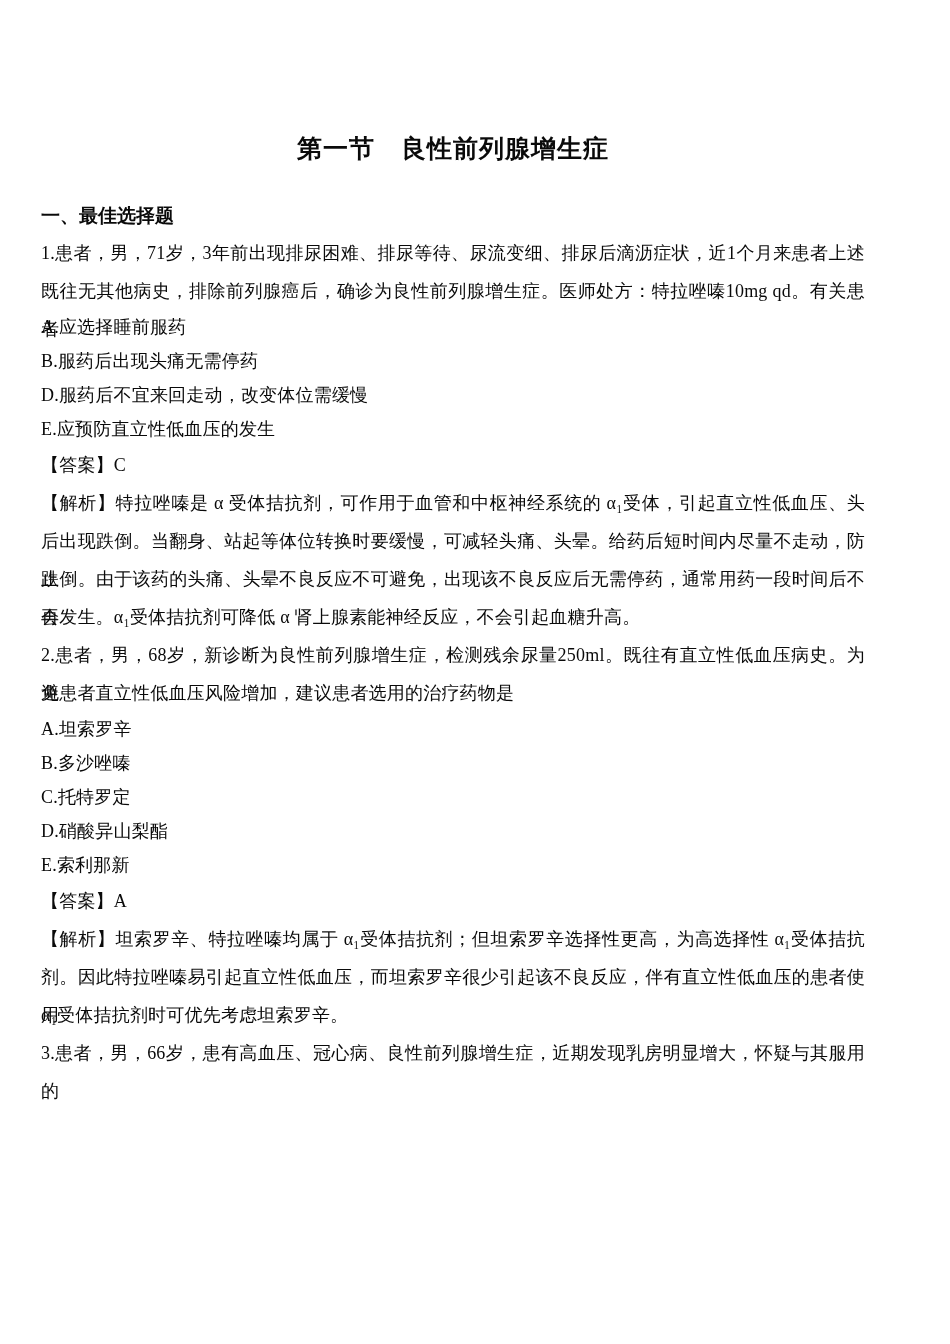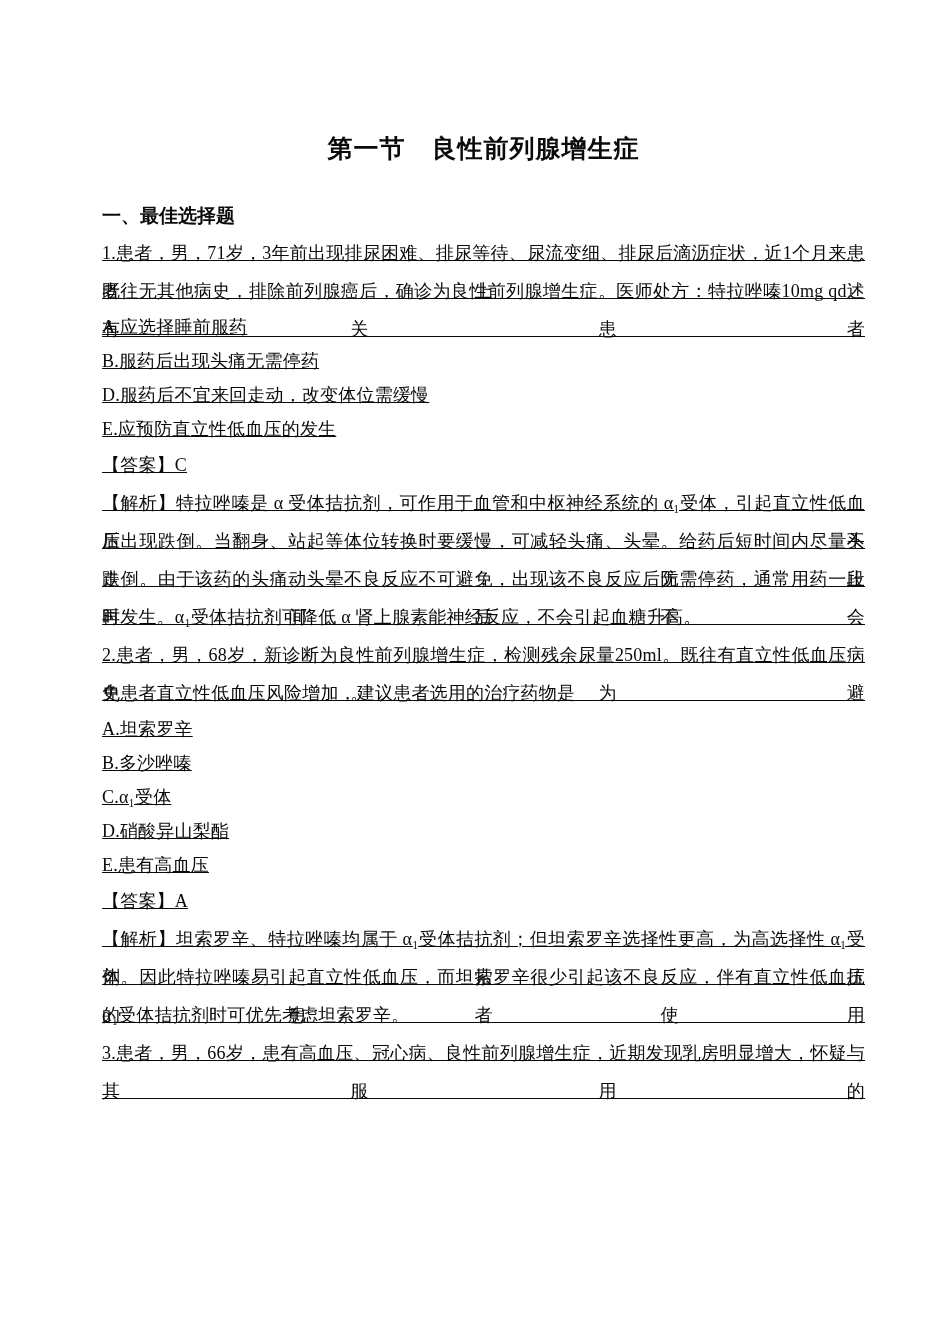--- a/index.html
+++ b/index.html
@@ -5,34 +5,34 @@
   html,body{margin:0;padding:0;}
   body{
     width:950px;height:1344px;
     background:#ffffff;color:#0a0a0a;
     font-family:"Liberation Serif","DejaVu Serif",serif;
     overflow:hidden;
   }
   .page{
     box-sizing:border-box;
     width:950px;height:1344px;
-    padding:133px 85px 0 102px;
+    padding:133px 85px 0 41px;
   }
   .doc-title{
     margin:0;
     font-family:"Liberation Sans","DejaVu Sans",sans-serif;
     font-weight:bold;font-size:25px;line-height:30px;
     text-align:center;letter-spacing:1px;
   }
   .section-heading{
     margin:41px 0 0 0;
     font-family:"Liberation Sans","DejaVu Sans",sans-serif;
     font-weight:bold;font-size:19px;line-height:24px;
   }
-  .doc-body{margin-top:6px;text-decoration:underline;}
+  .doc-body{margin-top:6px;}
   .line{
     font-size:18px;height:38px;line-height:38px;
     letter-spacing:0.2px;
   }
   .line.full{text-align:justify;text-align-last:justify;}
   .line.option{height:34px;line-height:34px;}
 </style>
 </head>
 <body>
 
@@ -48,22 +48,22 @@
       <div class="line option">E.应预防直立性低血压的发生</div>
       <div class="line answer">【答案】C</div>
       <div class="line full">【解析】特拉唑嗪是 α 受体拮抗剂，可作用于血管和中枢神经系统的 α₁受体，引起直立性低血压、头</div>
       <div class="line full">后出现跌倒。当翻身、站起等体位转换时要缓慢，可减轻头痛、头晕。给药后短时间内尽量不走动，防止</div>
       <div class="line full">跌倒。由于该药的头痛、头晕不良反应不可避免，出现该不良反应后无需停药，通常用药一段时间后不会</div>
       <div class="line">再发生。α₁受体拮抗剂可降低 α 肾上腺素能神经反应，不会引起血糖升高。</div>
       <div class="line full">2.患者，男，68岁，新诊断为良性前列腺增生症，检测残余尿量250ml。既往有直立性低血压病史。为避</div>
       <div class="line">免患者直立性低血压风险增加，建议患者选用的治疗药物是</div>
       <div class="line option">A.坦索罗辛</div>
       <div class="line option">B.多沙唑嗪</div>
-      <div class="line option">C.α₁受体</div>
+      <div class="line option">C.托特罗定</div>
       <div class="line option">D.硝酸异山梨酯</div>
-      <div class="line option">E.患有高血压</div>
+      <div class="line option">E.索利那新</div>
       <div class="line answer">【答案】A</div>
       <div class="line full">【解析】坦索罗辛、特拉唑嗪均属于 α₁受体拮抗剂；但坦索罗辛选择性更高，为高选择性 α₁受体拮抗</div>
       <div class="line full">剂。因此特拉唑嗪易引起直立性低血压，而坦索罗辛很少引起该不良反应，伴有直立性低血压的患者使用</div>
       <div class="line">α₁受体拮抗剂时可优先考虑坦索罗辛。</div>
       <div class="line full">3.患者，男，66岁，患有高血压、冠心病、良性前列腺增生症，近期发现乳房明显增大，怀疑与其服用的</div>
     </div>
 </div>
 
 </body></html>

